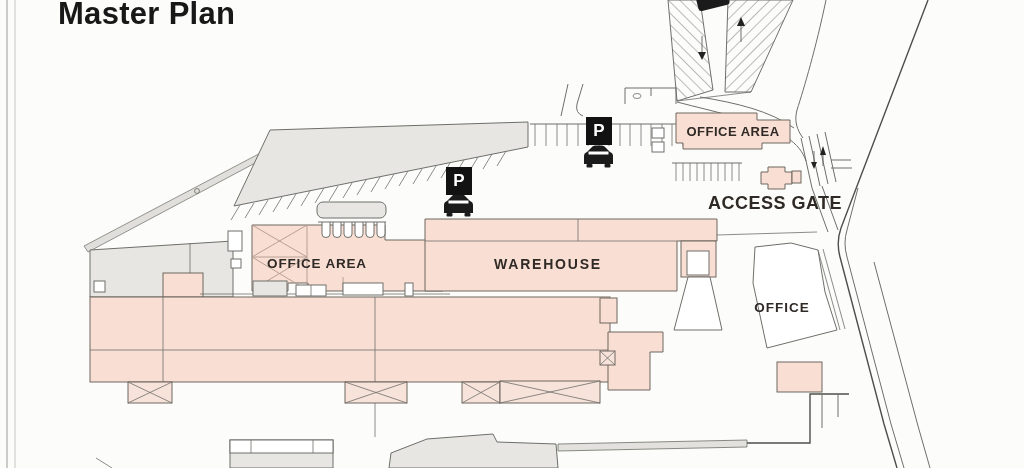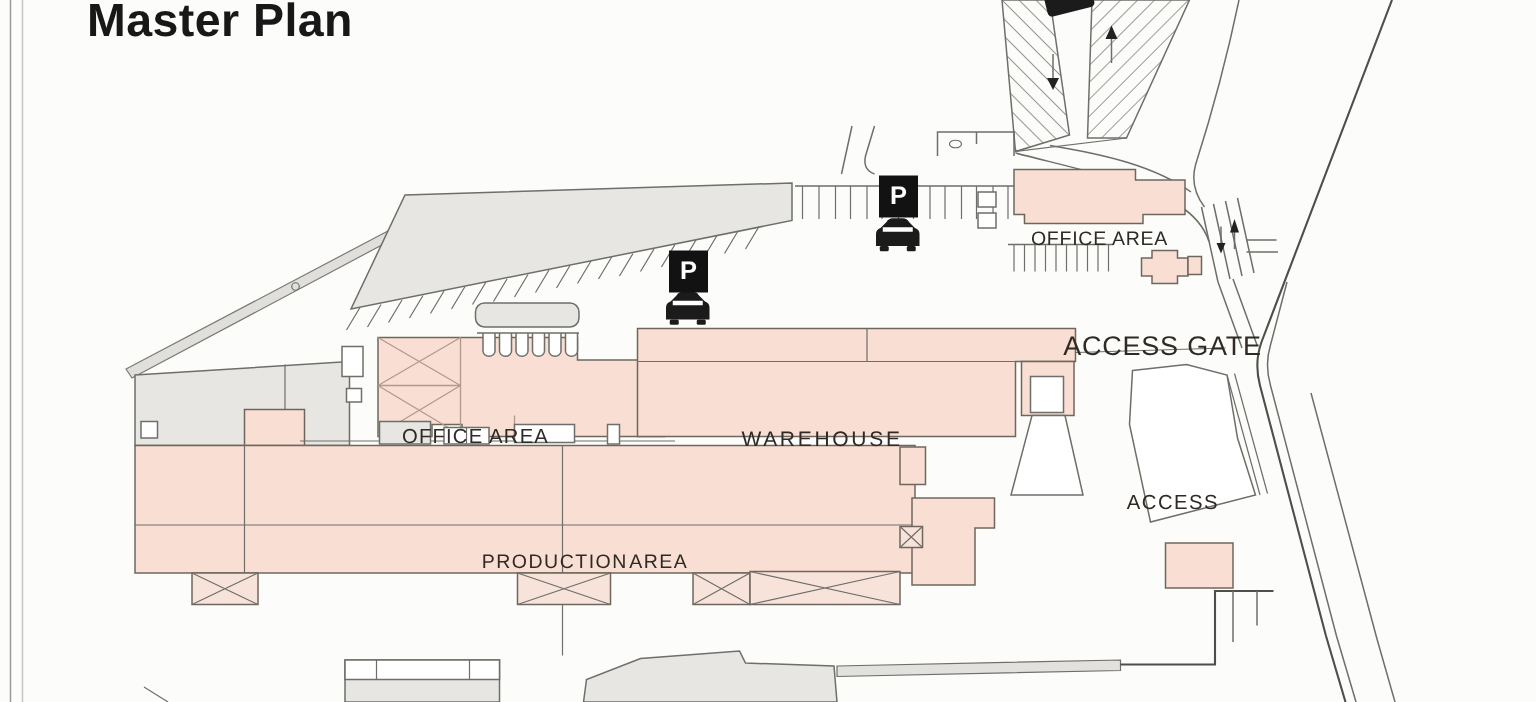--- a/index.html
+++ b/index.html
@@ -1,22 +1,22 @@
 <!DOCTYPE html>
 <html style="--background: #fcfcfa; --building-fill: #f8ded3; --building-stroke: #6f675e; --canopy-fill: #e7e6e2; --line: #6e6e6a; --boundary: #4e4e4a; --label-text: #2f2a26; --title-text: #181818; --sign-bg: #121212; --sign-text: #ffffff;"><head>
 <meta charset="utf-8">
 <style>
   html,body{margin:0;padding:0;background:#e9e9e9;}
   .stage{position:relative;width:1024px;height:468px;background:var(--background,#fcfcfa);
          overflow:hidden;font-family:"Liberation Sans",sans-serif;padding-left:28px;}
   .stage svg{position:absolute;left:0;top:0;}
   .title{position:absolute;left:58px;top:-4px;font-size:31px;font-weight:800;
          letter-spacing:.3px;color:var(--title-text,#181818);white-space:nowrap;}
-  .lbl{position:absolute;transform:translate(-50%,-50%);font-weight:400;
-       color:var(--label-text,#2f2a26);white-space:nowrap;margin-top:28px;}
+  .lbl{position:absolute;transform:translate(-50%,-50%);font-weight:700;
+       color:var(--label-text,#2f2a26);white-space:nowrap;}
   .lbl.office-top{left:733px;top:131px;font-size:13px;letter-spacing:.5px;}
   .lbl.gate{left:775px;top:203px;font-size:18px;letter-spacing:.5px;}
   .lbl.office-left{left:317px;top:263px;font-size:13.5px;letter-spacing:.8px;}
   .lbl.warehouse{left:548px;top:264px;font-size:14px;letter-spacing:1.8px;}
   .lbl.production{left:390px;top:346px;font-size:13px;letter-spacing:1px;word-spacing:-3px;}
   .lbl.annexes{left:782px;top:307px;font-size:13.5px;letter-spacing:1px;}
   .psign{position:absolute;width:26px;height:28px;background:var(--sign-bg,#121212);
          color:var(--sign-text,#fff);font-weight:bold;font-size:17px;
          display:flex;align-items:center;justify-content:center;}
   .psign.p1{left:586px;top:117px;}
@@ -205,18 +205,17 @@
       <path class="bd" d="M747,443 H810 V394 H849"></path>
       <path class="ln" d="M822,394 V428 M838,394 V417"></path>
     </g>
   </svg>
 
   <div class="title">Master Plan</div>
   <div class="lbl office-top">OFFICE AREA</div>
   <div class="lbl gate">ACCESS GATE</div>
   <div class="lbl office-left">OFFICE AREA</div>
   <div class="lbl warehouse">WAREHOUSE</div>
-  <div class="lbl production">PRODUCTION AREA</div>
-  <div class="lbl annexes">ACCESS</div>
+  <div class="lbl annexes">OFFICE</div>
 
   <div class="psign p1">P</div>
   <div class="psign p2">P</div>
 </div>
 
 </body></html>

